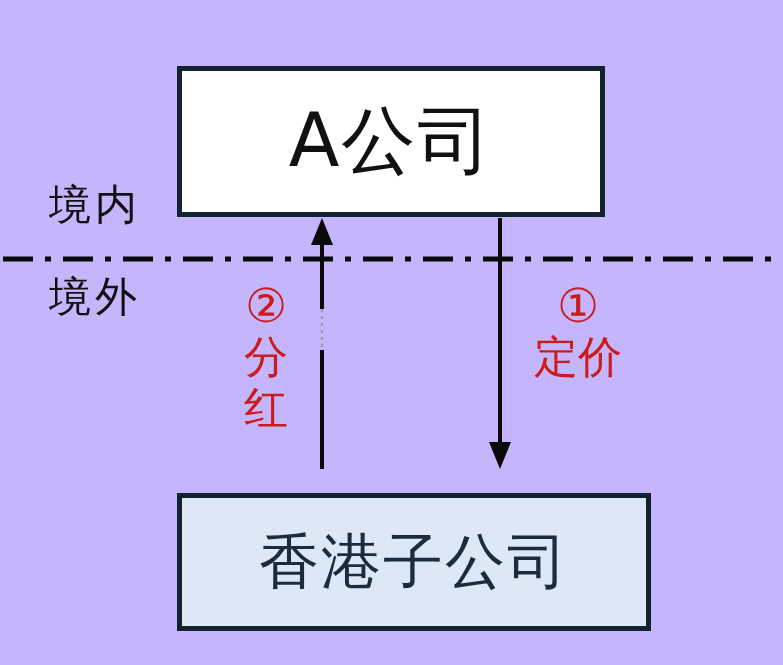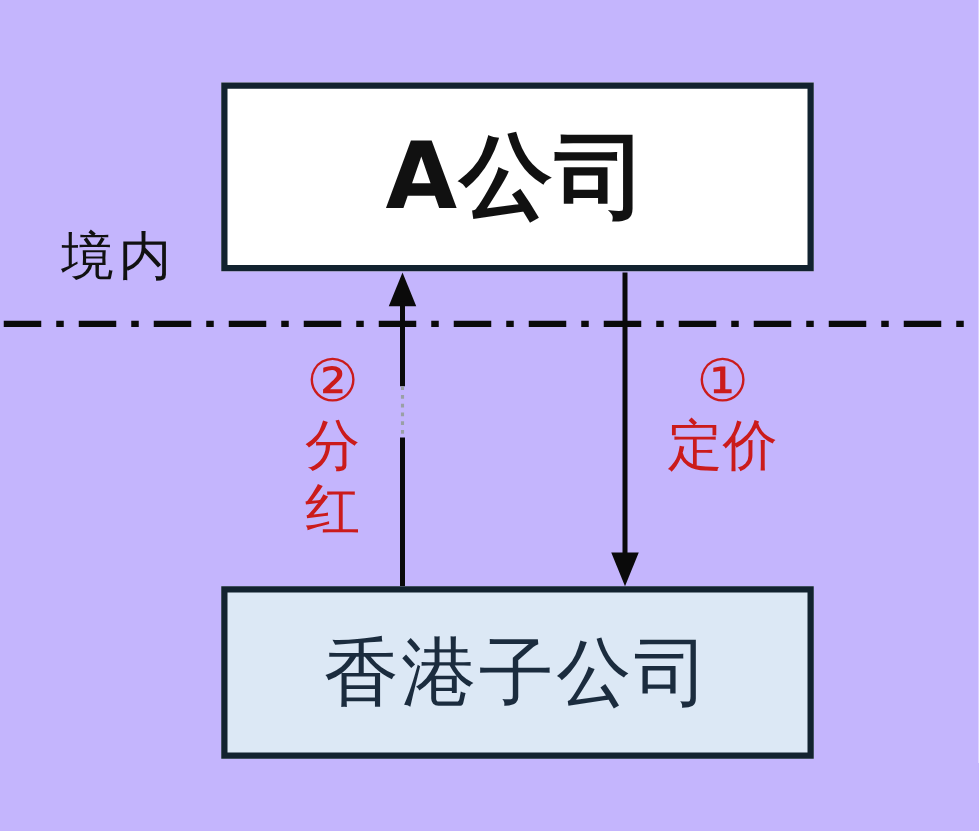--- a/index.html
+++ b/index.html
@@ -28,30 +28,30 @@
     position: absolute;
     box-sizing: border-box;
     border: 5px solid var(--box-border, #12222f);
     display: flex;
     align-items: center;
     justify-content: center;
     text-align: center;
   }
   .company-a-box {
     left: 177px; top: 66px;
-    width: 474px; height: 151px;
+    width: 428px; height: 151px;
     background: #ffffff;
     font-family: "DejaVu Sans", sans-serif;
-    font-weight: bold;
+    font-weight: normal;
     font-size: 74px;
     color: #111111;
     letter-spacing: 2px;
   }
   .hk-subsidiary-box {
-    left: 177px; top: 469px;
+    left: 177px; top: 493px;
     width: 474px; height: 138px;
     background: var(--subsidiary-fill, #dce8f5);
     font-family: Liberation Sans, sans-serif;
     font-size: 60px;
     color: var(--subsidiary-text, #1b2c3e);
     letter-spacing: 2px;
   }
   .region-label {
     position: absolute;
     left: 40px;
@@ -89,20 +89,21 @@
     <line x1="322" y1="241" x2="322" y2="309" stroke="#0a0a0a" stroke-width="4"></line>
     <line x1="322" y1="309" x2="322" y2="350" stroke="#9aa0a6" stroke-width="2.5" stroke-dasharray="3 4"></line>
     <line x1="322" y1="350" x2="322" y2="469" stroke="#0a0a0a" stroke-width="4"></line>
 
     <line x1="500" y1="218" x2="500" y2="446" stroke="#0a0a0a" stroke-width="4"></line>
     <polygon points="500,469 489,442 511,442" fill="#0a0a0a"></polygon>
   </svg>
 
   <div class="region-label domestic">境内</div>
 
+  <div class="region-label overseas">境外</div>
 
   <div class="node-box company-a-box">
     <span>A公司</span>
   </div>
 
   <div class="node-box hk-subsidiary-box">
     <span>香港子公司</span>
   </div>
 
   <div class="annotation dividend">

